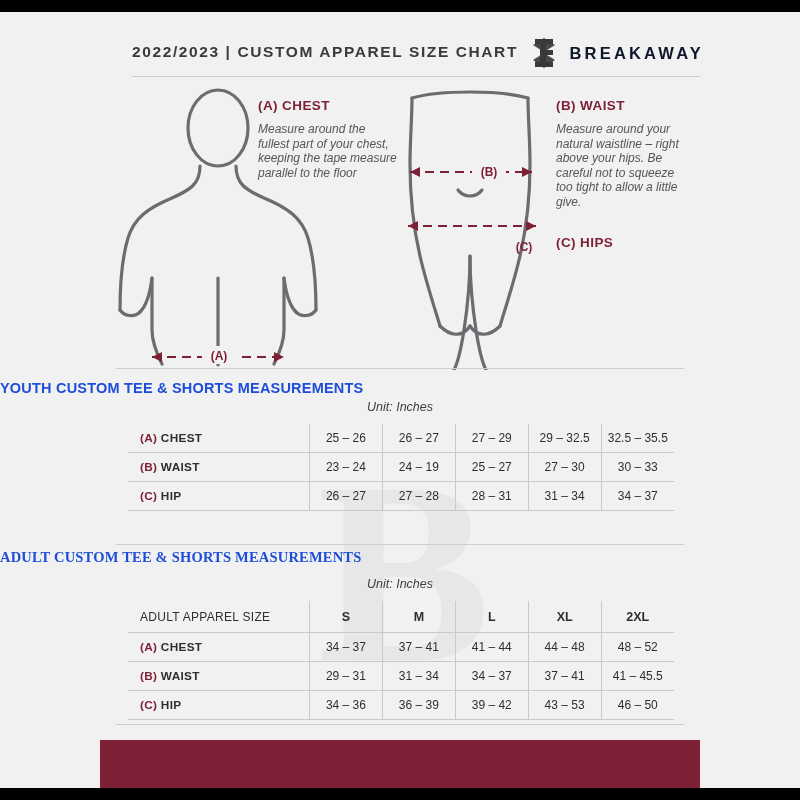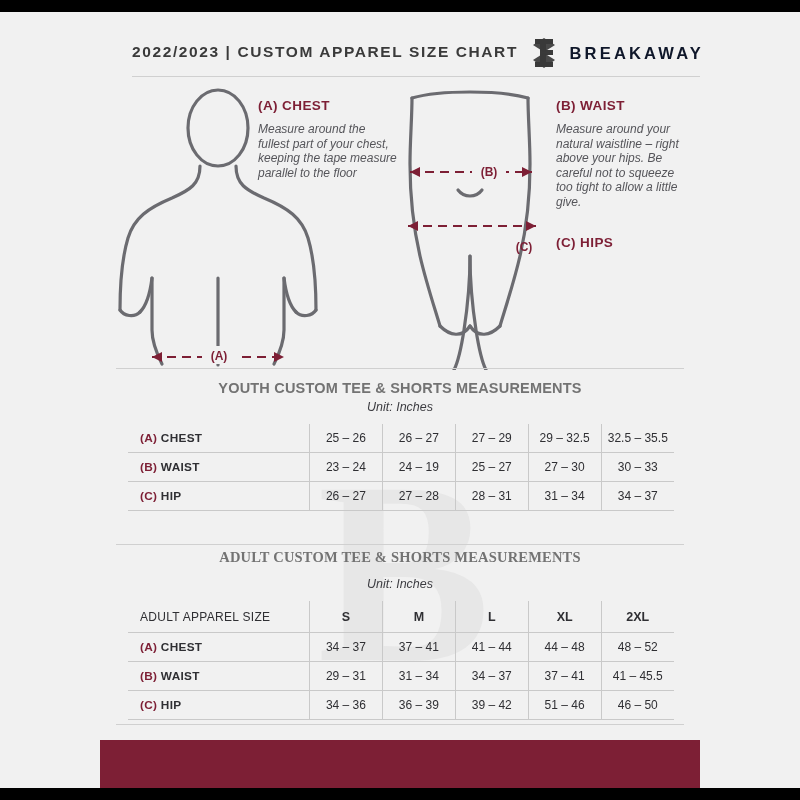--- a/index.html
+++ b/index.html
@@ -108,24 +108,24 @@
     line-height: 14.6px;
     font-style: italic;
     color: #55555a;
     width: 135px;
   }
 
   
   .sect-title {
     position: absolute;
     width: 800px;
-    text-align: center;
+    text-align: left;
     font-size: 14.5px;
     font-weight: bold;
-    color: #737373;
+    color: #1d4ed8;
     letter-spacing: 0.2px;
   }
   .sect-unit {
     position: absolute;
     width: 800px;
     text-align: center;
     font-size: 12.5px;
     font-style: italic;
     color: #3d3d42;
   }
@@ -327,21 +327,21 @@
         <td>31 – 34</td>
         <td>34 – 37</td>
         <td>37 – 41</td>
         <td>41 – 45.5</td>
       </tr>
       <tr>
         <td class="label"><b>(C)</b> <span class="rowname">HIP</span></td>
         <td>34 – 36</td>
         <td>36 – 39</td>
         <td>39 – 42</td>
-        <td>51 – 46</td>
+        <td>43 – 53</td>
         <td>46 – 50</td>
       </tr>
     </tbody>
       </table>
 
     <div class="rule" style="top:712px;"></div>
     <div class="footer-bar"></div>
   </div>
 </div>
 

